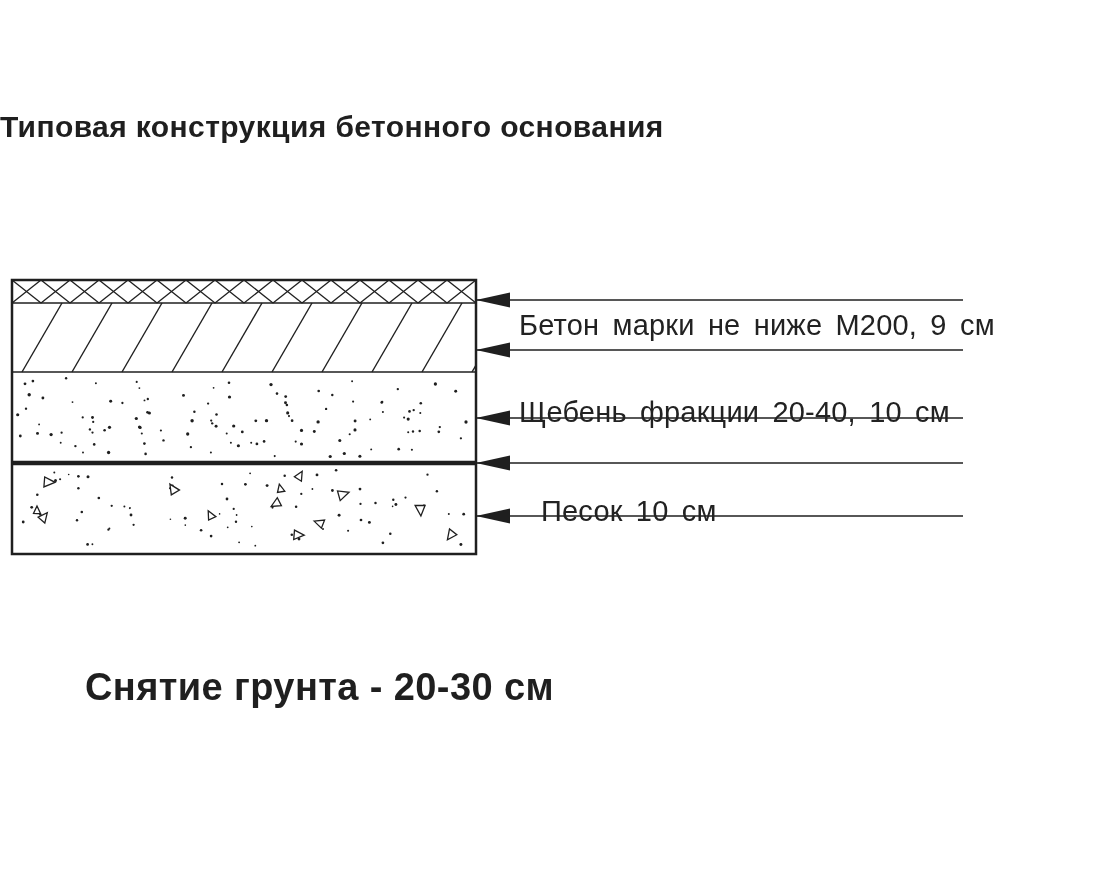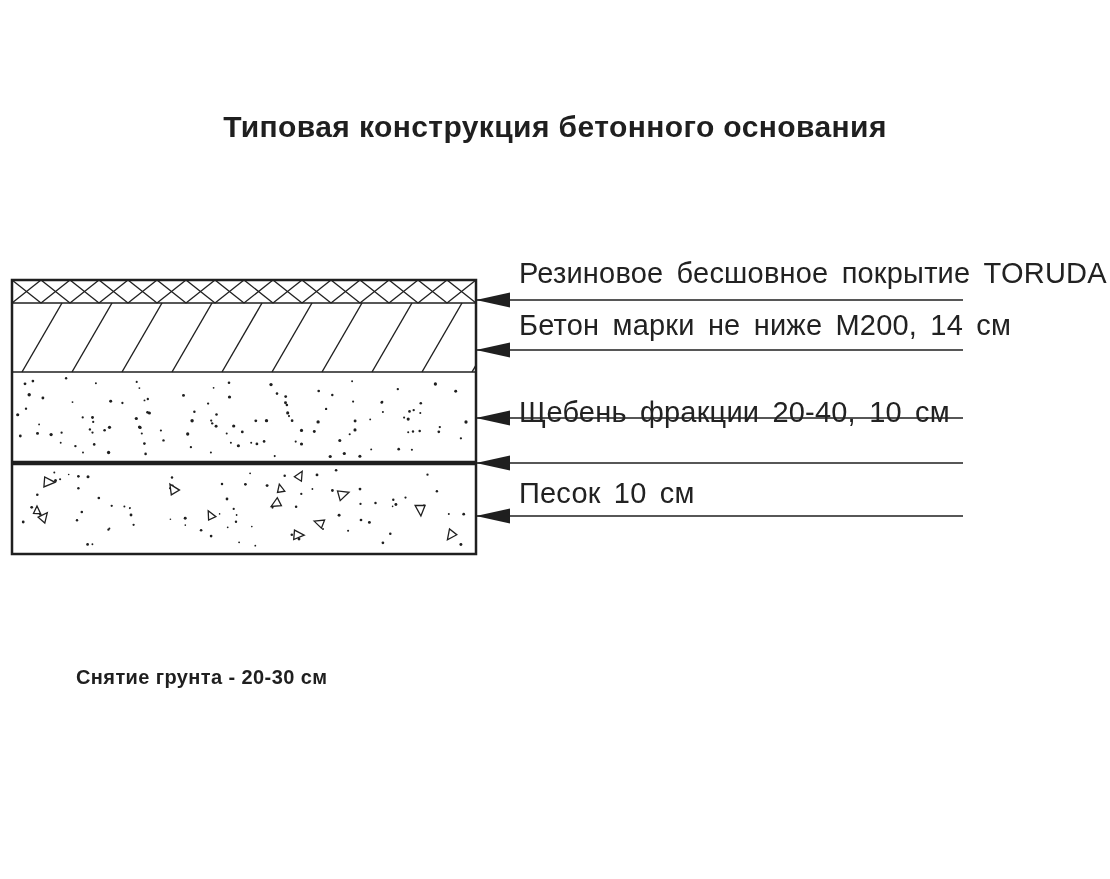--- a/index.html
+++ b/index.html
@@ -1,34 +1,34 @@
 <!DOCTYPE html>
 <html><head>
 <meta charset="utf-8">
 <style>
   html,body{margin:0;padding:0;background:#fff;}
   #page{
     position:relative;width:1110px;height:879px;background:#ffffff;
     font-family:"Liberation Sans",sans-serif;color:#1f1f1f;overflow:hidden;
   }
   #title{
-    position:absolute;top:110px;left:0;width:1110px;text-align:center;
+    position:absolute;top:110px;left:0;width:1110px;
     font-size:30px;font-weight:bold;letter-spacing:.4px;
   }
   .layer-label{
     position:absolute;left:519px;font-size:29px;font-weight:400;
     letter-spacing:.2px;word-spacing:5px;white-space:nowrap;color:#222;
   }
   #label-1{top:257px;}
   #label-2{top:309px;}
   #label-3{top:364px;margin-top:32px;}
   #label-4{top:428px;}
-  #label-5{top:477px;}
+  #label-5{top:495px;margin-left:22px;}
   #footnote{
-    position:absolute;left:76px;top:666px;font-size:20px;font-weight:bold;
+    position:absolute;left:85px;top:666px;font-size:38px;font-weight:bold;
     letter-spacing:.4px;white-space:nowrap;
   }
   svg{position:absolute;top:0;left:0;}
 </style>
 </head>
 <body>
 
 <div id="page">
 
   <div id="title">Типовая конструкция бетонного основания</div>
@@ -309,20 +309,19 @@
 
     <g fill="#1f1f1f">
       <polygon points="476,300 510,292.5 510,307.5"></polygon>
       <polygon points="476,350 510,342.5 510,357.5"></polygon>
       <polygon points="476,418 510,410.5 510,425.5"></polygon>
       <polygon points="476,463 510,455.5 510,470.5"></polygon>
       <polygon points="476,516 510,508.5 510,523.5"></polygon>
     </g>
   </svg>
 
-  <div id="label-1" class="layer-label">Резиновое бесшовное покрытие TORUDA</div>
-  <div id="label-2" class="layer-label">Бетон марки не ниже М200, 14 см</div>
+  <div id="label-2" class="layer-label">Бетон марки не ниже М200, 9 см</div>
   <div id="label-3" class="layer-label">Щебень фракции 20-40, 10 см</div>
   <div id="label-5" class="layer-label">Песок 10 см</div>
 
   <div id="footnote">Снятие грунта - 20-30 см</div>
 
 </div>
 
 </body></html>

